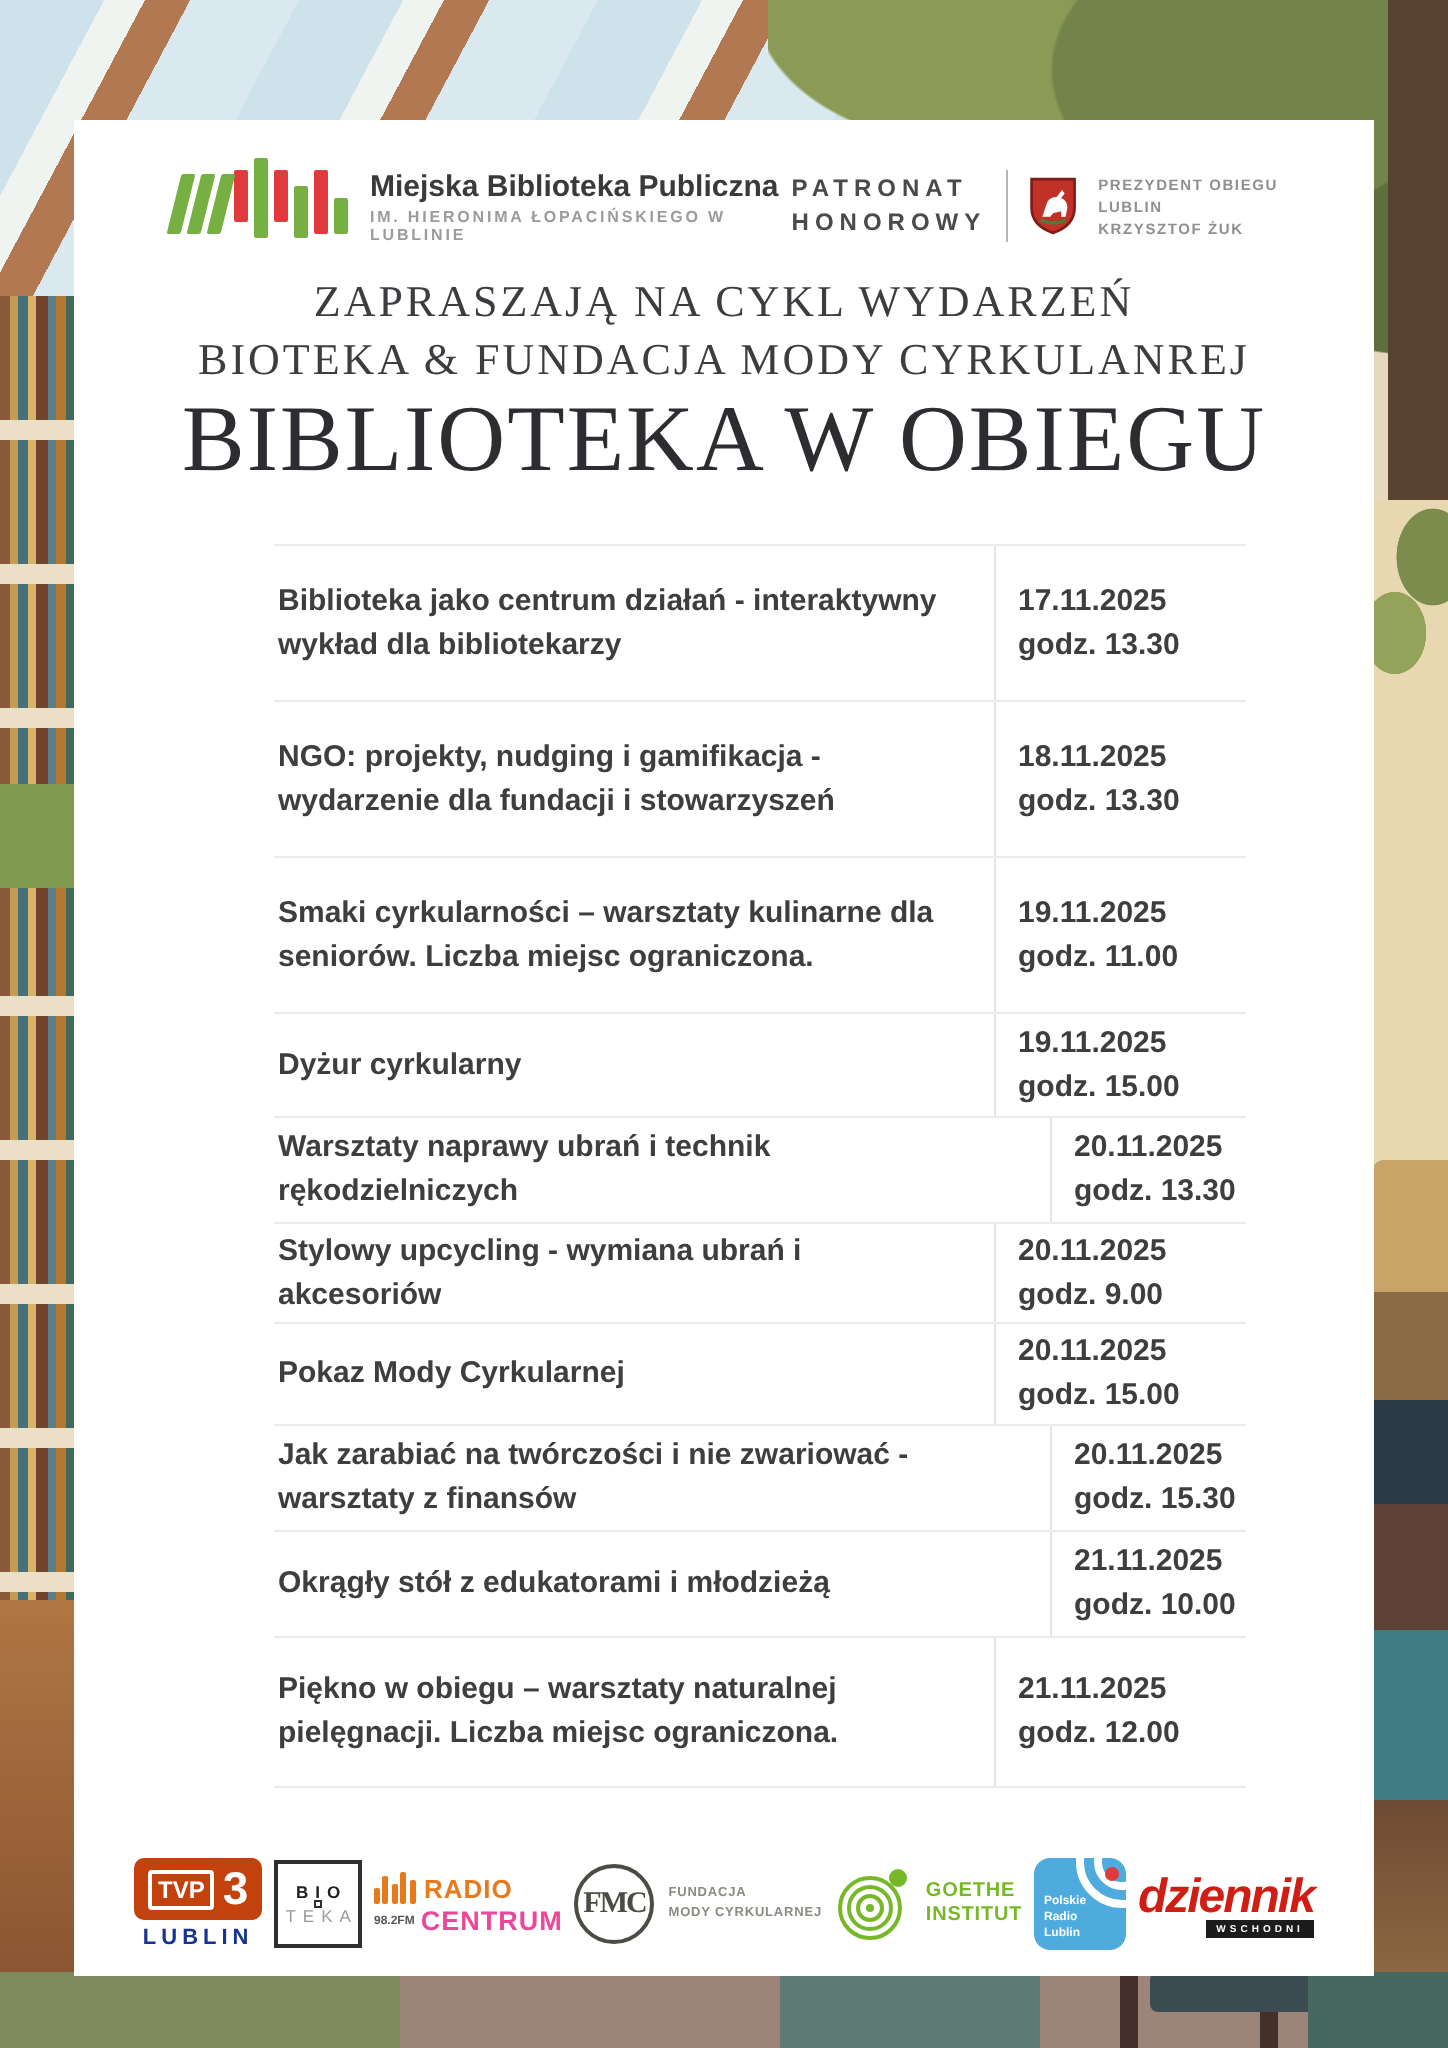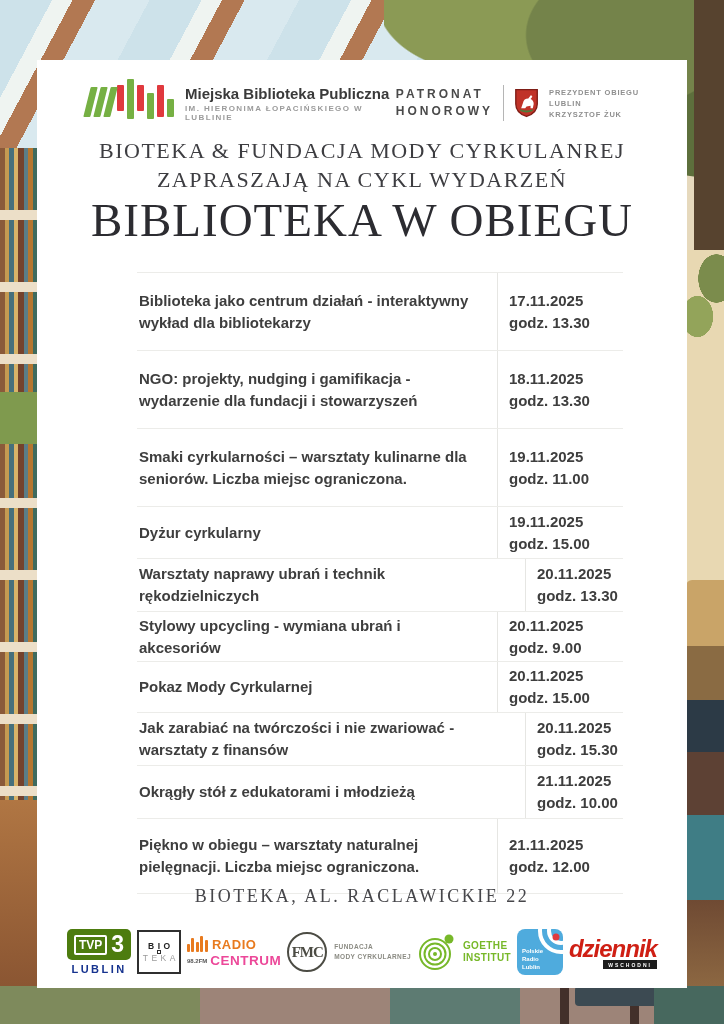--- a/index.html
+++ b/index.html
@@ -87,21 +87,21 @@
   .h50{height:50px;} .h74{height:74px;}
 
   
   .address{position:absolute;top:826px;left:0;right:0;text-align:center;
     font-family:"Liberation Serif",serif;font-size:18px;letter-spacing:2.5px;color:#46464a;}
 
   
   .partners{position:absolute;left:30px;right:30px;top:856px;height:72px;
     display:flex;align-items:center;justify-content:space-between;}
   .p-tvp{display:flex;flex-direction:column;align-items:center;}
-  .tvp-box{background:#4d7c0f;color:#fff;padding:4px 7px;border-radius:5px;
+  .tvp-box{background:#c2410c;color:#fff;padding:4px 7px;border-radius:5px;
     display:flex;align-items:center;gap:4px;}
   .tvp-t{border:2px solid #fff;padding:1px 3px;font-size:12px;font-weight:bold;border-radius:2px;}
   .tvp-3{font-size:23px;font-weight:bold;line-height:23px;}
   .tvp-city{color:#16338f;font-size:11px;font-weight:bold;letter-spacing:2.5px;margin-top:3px;}
   .bio-outer{width:44px;height:44px;border:2px solid #2f2f2f;box-sizing:border-box;padding:18px;background:#fff;}
   .bio-inner{border:1px solid #2f2f2f;width:100%;height:100%;box-sizing:border-box;
     display:flex;flex-direction:column;align-items:center;justify-content:center;gap:2px;}
   .bio-top{font-size:8.5px;font-weight:bold;letter-spacing:3.5px;color:#222;text-indent:3.5px;}
   .bio-bot{font-size:8.5px;letter-spacing:3.5px;color:#9a9a9a;text-indent:3.5px;}
   .p-radio{display:flex;flex-direction:column;gap:1px;}
@@ -186,22 +186,22 @@
         <path d="M7 24 q7 3 14 0 l0 2 q-7 3 -14 0 Z" fill="#4c7c3a"></path>
       </svg>
       <div class="pat-right">
         <div>PREZYDENT OBIEGU LUBLIN</div>
         <div>KRZYSZTOF ŻUK</div>
       </div>
     </div>
   </div>
 
   <div class="intro">
+    <div>ZAPRASZAJĄ NA CYKL WYDARZEŃ</div>
     <div>BIOTEKA &amp; FUNDACJA MODY CYRKULANREJ</div>
-    <div>ZAPRASZAJĄ NA CYKL WYDARZEŃ</div>
   </div>
 
   <div class="title">BIBLIOTEKA W OBIEGU</div>
 
   <div class="table">
     <div class="row h77">
       <div class="ev">Biblioteka jako centrum działań - interaktywny wykład dla bibliotekarzy</div>
       <div class="dt">
         <span>17.11.2025</span>
         <span>godz. 13.30</span>
@@ -265,21 +265,20 @@
     </div>
     <div class="row h74">
       <div class="ev">Piękno w obiegu – warsztaty naturalnej pielęgnacji. Liczba miejsc ograniczona.</div>
       <div class="dt">
         <span>21.11.2025</span>
         <span>godz. 12.00</span>
       </div>
     </div>
   </div>
 
-  <div class="address">BIOTEKA, AL. RACLAWICKIE 22</div>
 
   <div class="partners">
 
     <div class="p-tvp">
       <div class="tvp-box">
         <span class="tvp-t">TVP</span>
         <span class="tvp-3">3</span>
       </div>
       <div class="tvp-city">LUBLIN</div>
     </div>

